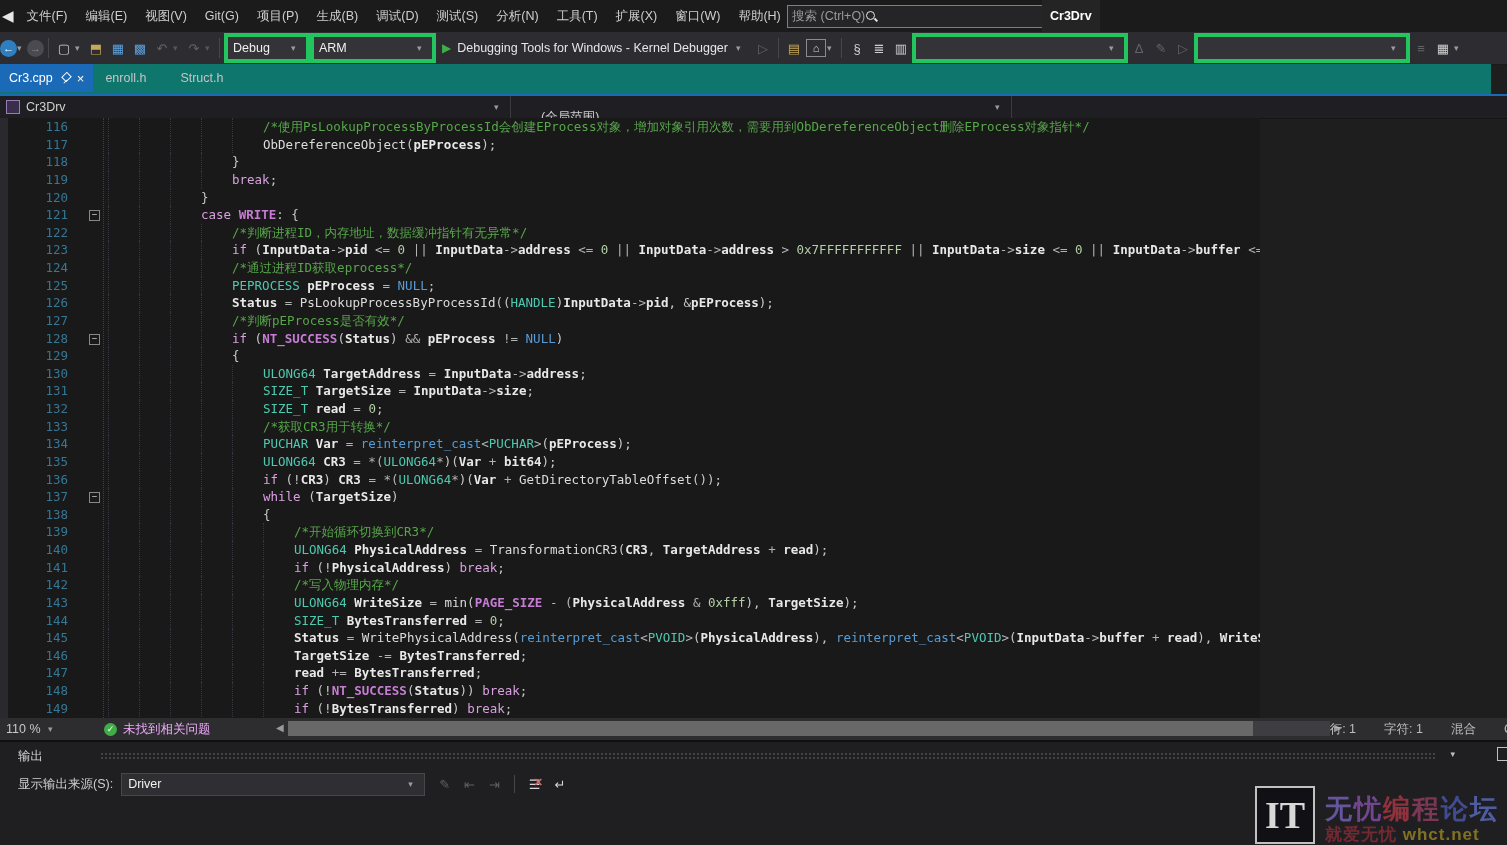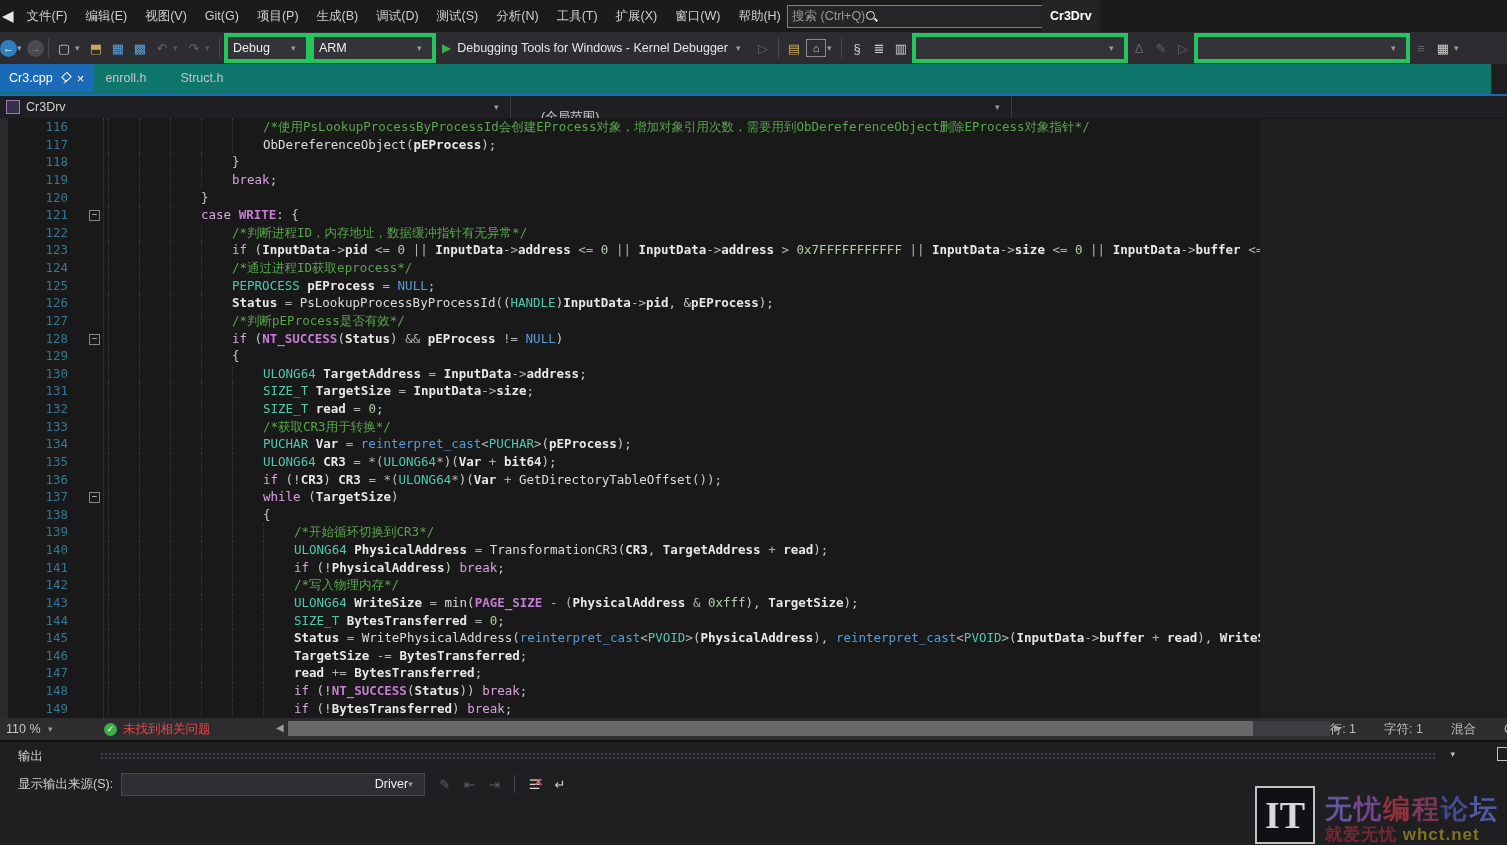--- a/index.html
+++ b/index.html
@@ -61,37 +61,37 @@
   .code{flex:1;color:#c8c8c8;}
   .ind{display:inline-block;width:30px;height:100%;border-left:1px dotted #36363c;vertical-align:top;}
   .c{color:#57a64a;} .t{color:#4ec9b0;} .k{color:#569cd6;} .kc{color:#d8a0df;}
   .m{color:#c77dd4;font-weight:bold;} .n{color:#b5cea8;} .f{color:#dcdcdc;}
   .v{color:#e8e8e8;font-weight:bold;} .p{color:#c8c8c8;} .o{color:#b4b4b4;}
   
   #hscrollrow{top:718px;left:0;right:0;height:22px;background:#2d2d30;display:flex;align-items:center;}
   #zoombox{display:flex;align-items:center;padding:0 6px;color:#c8c8c8;width:52px;justify-content:space-between;}
   #healthicon{width:13px;height:13px;border-radius:50%;background:#3fae46;color:#fff;font-size:9px;display:inline-flex;
               align-items:center;justify-content:center;margin:0 6px 0 40px;}
-  #healthmsg{color:#ef4444;}
+  #healthmsg{color:#f0abfc;}
   #hsb{position:absolute;left:288px;top:3px;width:1042px;height:15px;background:#3e3e42;}
   #hsbthumb{position:absolute;left:0;top:0;width:965px;height:15px;background:#686868;}
   .sbarrow{position:absolute;top:4px;color:#999;font-size:10px;}
   #statusitems{position:absolute;right:0;top:0;height:22px;display:flex;align-items:center;color:#bcbcbc;}
   #statusitems span{margin-left:28px;white-space:nowrap;}
   
   #outputpanel{top:740px;left:0;right:0;height:105px;background:#1f1f22;border-top:2px solid #101012;}
   #outtitle{position:absolute;top:6px;left:18px;color:#d0d0d0;}
   #dragdots{position:absolute;left:100px;right:70px;top:10px;height:9px;
             background-image:radial-gradient(#41414a 1px,transparent 1.2px);background-size:4px 4px;}
   #outcaret{position:absolute;right:52px;top:7px;color:#c0c0c0;font-size:9px;}
   #outwinicon{position:absolute;right:-6px;top:5px;width:14px;height:12px;border:1px solid #c0c0c0;}
   #outtoolbar{position:absolute;top:27px;left:0;right:0;height:30px;display:flex;align-items:center;}
   #srclabel{margin-left:18px;color:#cfcfcf;}
   #srccombo{width:290px;height:21px;margin-left:8px;background:#2f2f33;border:1px solid #46464c;
-            display:flex;align-items:center;justify-content:flex-end;padding:0 6px;color:#f0f0f0;}
+            display:flex;align-items:center;justify-content:space-between;padding:0 6px;color:#f0f0f0;}
   .oti{margin-left:14px;font-size:13px;color:#d6d6d6;position:relative;}
   .oti.dis{color:#5e5e66;}
   .oti .redx{position:absolute;left:5px;top:-1px;color:#d16969;font-size:11px;font-weight:bold;}
   .otsep{width:1px;height:18px;background:#46464c;margin-left:14px;}
   
   #watermark{position:absolute;right:8px;bottom:3px;display:flex;align-items:flex-end;opacity:.92;}
   #wmlogo{width:56px;height:54px;border:2px solid #cfcfcf;background:#101014;color:#e8e8e8;
           font-family:"Liberation Serif",serif;font-weight:bold;font-size:38px;display:flex;
           align-items:center;justify-content:center;margin-right:10px;}
   #wmtext div{line-height:1.05;}

